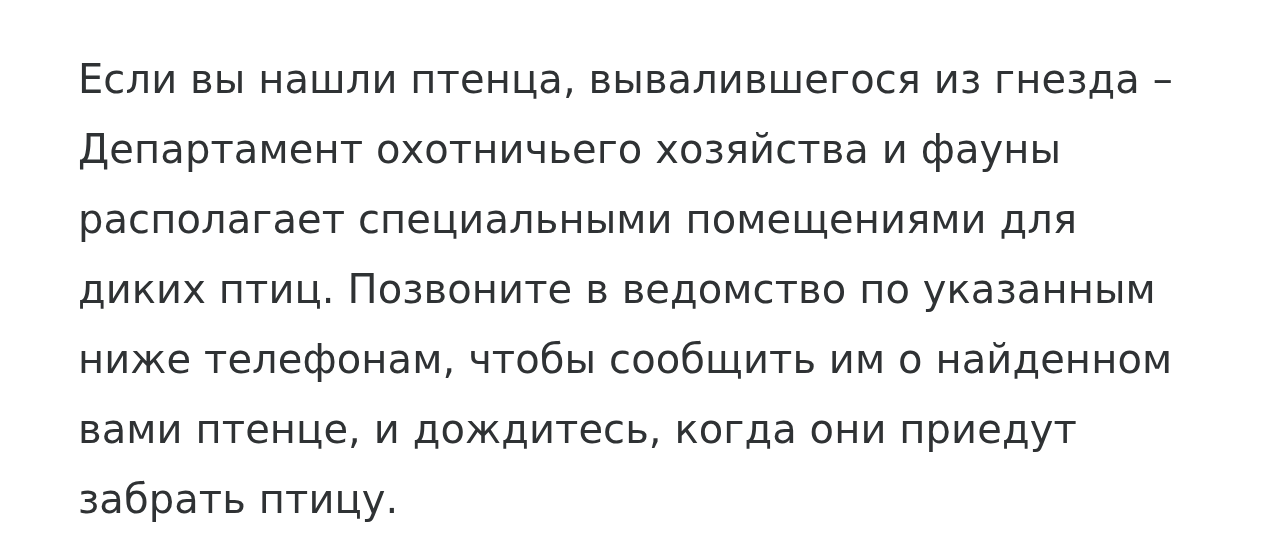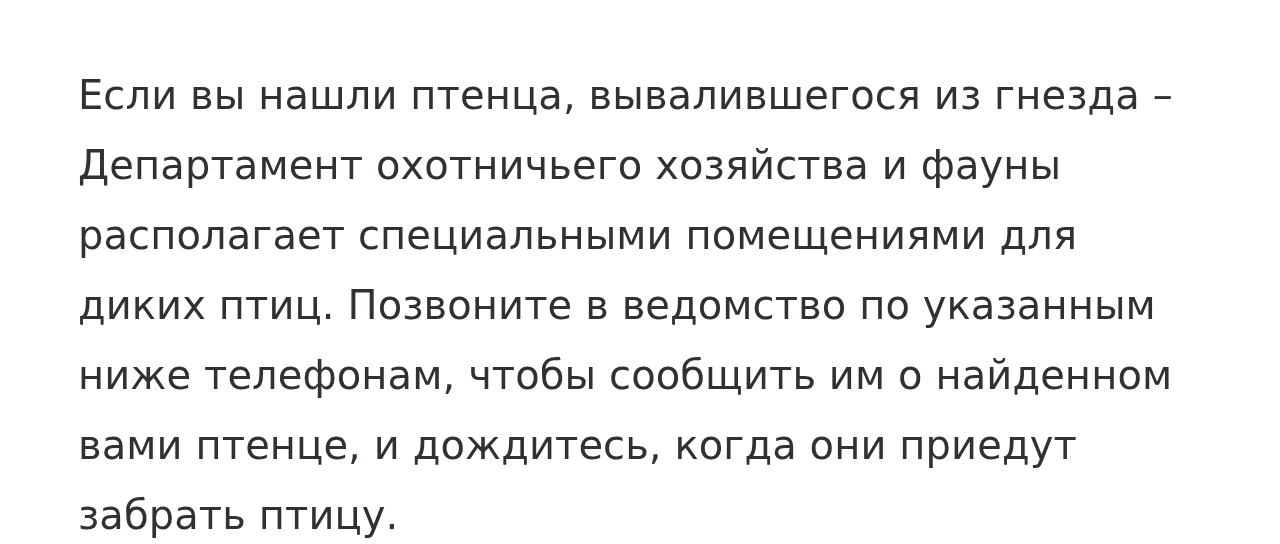--- a/index.html
+++ b/index.html
@@ -11,21 +11,21 @@
     width: 1280px;
     height: 544px;
     overflow: hidden;
     font-family: "DejaVu Sans", "Liberation Sans", sans-serif;
   }
   .page {
     box-sizing: border-box;
     width: 1280px;
     height: 544px;
     background: #ffffff;
-    padding: 20px 72px 0 78px;
+    padding: 4px 72px 0 78px;
   }
   .body-text {
     color: #2f3234;
     font-size: 40px;
     line-height: 70px;
     font-weight: 400;
     letter-spacing: 0.1px;
     text-align: left;
     white-space: pre-wrap;
     word-break: normal;

